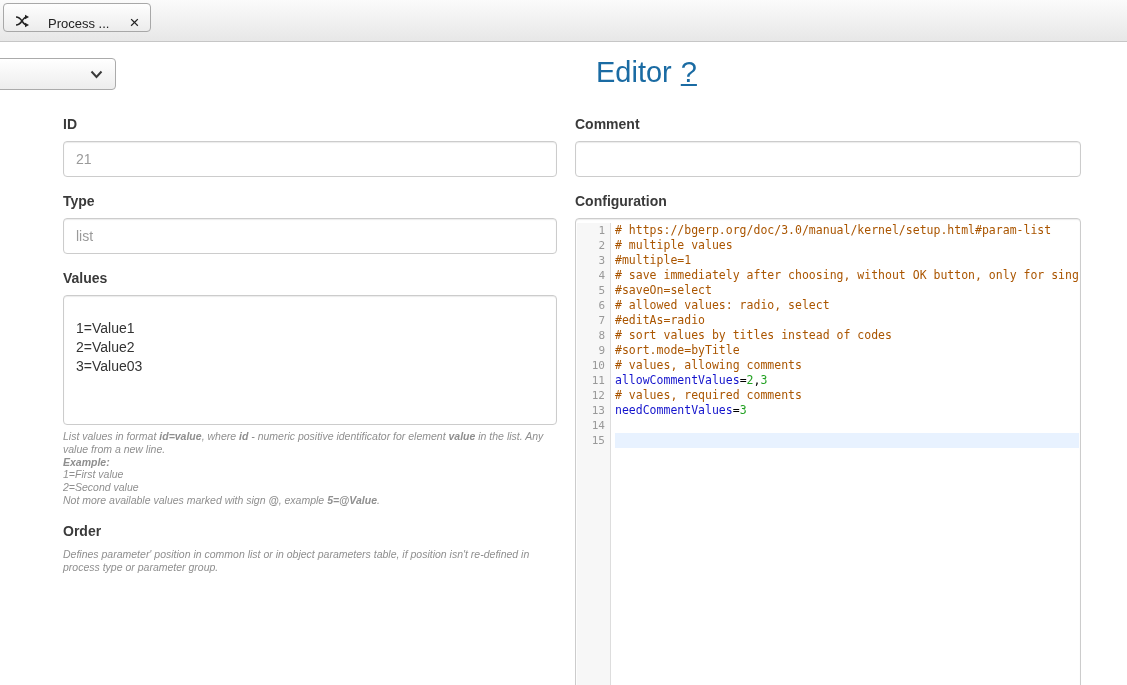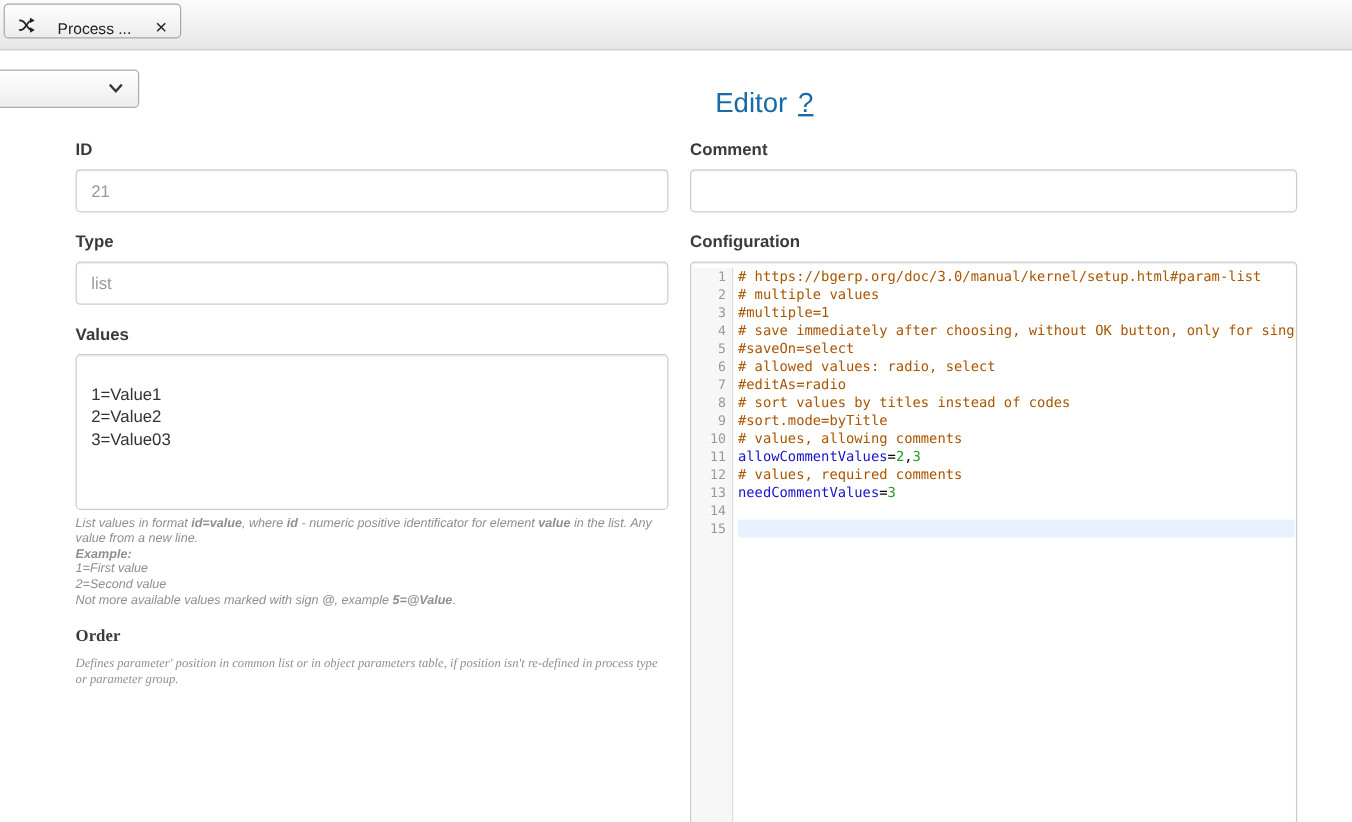--- a/index.html
+++ b/index.html
@@ -13,39 +13,39 @@
          background:linear-gradient(#fefefe,#ececec); border:1px solid #a8a8a8; border-radius:4px;
          font-size:13px; color:#222; cursor:pointer; }
   .tab-close { font-size:17px; line-height:1; color:#222; padding:0 1px; cursor:pointer; }
 
   
   .type-select { position:absolute; left:-14px; top:58px; width:130px; height:32px;
                  border:1px solid #ababab; border-radius:4px; background:linear-gradient(#ffffff,#ededed);
                  display:flex; align-items:center; justify-content:flex-end; padding-right:12px; cursor:pointer; }
 
   
-  .editor-title { position:absolute; left:596px; top:72px; font-size:23px; font-weight:400; color:#1a6ba3; }
+  .editor-title { position:absolute; left:596px; top:56px; font-size:29px; font-weight:400; color:#1a6ba3; }
   .editor-title a { color:#1a6ba3; text-decoration:underline; margin-left:9px; cursor:pointer; }
 
   
   .form-row { display:flex; gap:18px; padding:0 46px 0 63px; margin-top:74px; }
   .col-left  { flex:0 0 494px; max-width:494px; }
   .col-right { flex:0 0 506px; max-width:506px; }
 
   .group { margin-bottom:16px; }
   .field-label { display:block; font-size:14px; font-weight:bold; color:#3a3a3a; margin-bottom:9px; }
   .inp { display:block; width:100%; height:36px; border:1px solid #ccc; border-radius:4px;
          padding:6px 12px; font-size:14px; color:#333; font-family:inherit;
          box-shadow:inset 0 1px 1px rgba(0,0,0,.08); outline:none; background:#fff; }
   .inp.muted { color:#9a9a9a; }
   textarea.inp { height:130px; resize:none; line-height:19px; padding-top:23px; }
 
   .help { font-size:10.5px; font-style:italic; color:#8f8f8f; line-height:1.22; margin-top:5px; }
   .help b { font-weight:bold; }
-  .order-group { margin-top:14px;font-family:Liberation Serif, serif; }
+  .order-group { margin-top:14px; }
 
   
   .cfg-box { border:1px solid #ccc; border-radius:4px; height:472px; overflow:hidden;
              box-shadow:inset 0 1px 1px rgba(0,0,0,.08); background:#fff; padding:4px 1px 0 1px; }
   .cm { display:flex; height:100%; font-family:"DejaVu Sans Mono", monospace; font-size:11.5px; line-height:15px; }
   .cm-gutter { flex:0 0 34px; background:#f7f7f7; border-right:1px solid #ddd; color:#999;
                text-align:right; padding-right:5px; font-size:11px; }
   .cm-lineno { height:15px; }
   .cm-code { flex:1; overflow:hidden; padding-left:4px; white-space:pre; cursor:text; }
   .cm-line { height:15px; }

